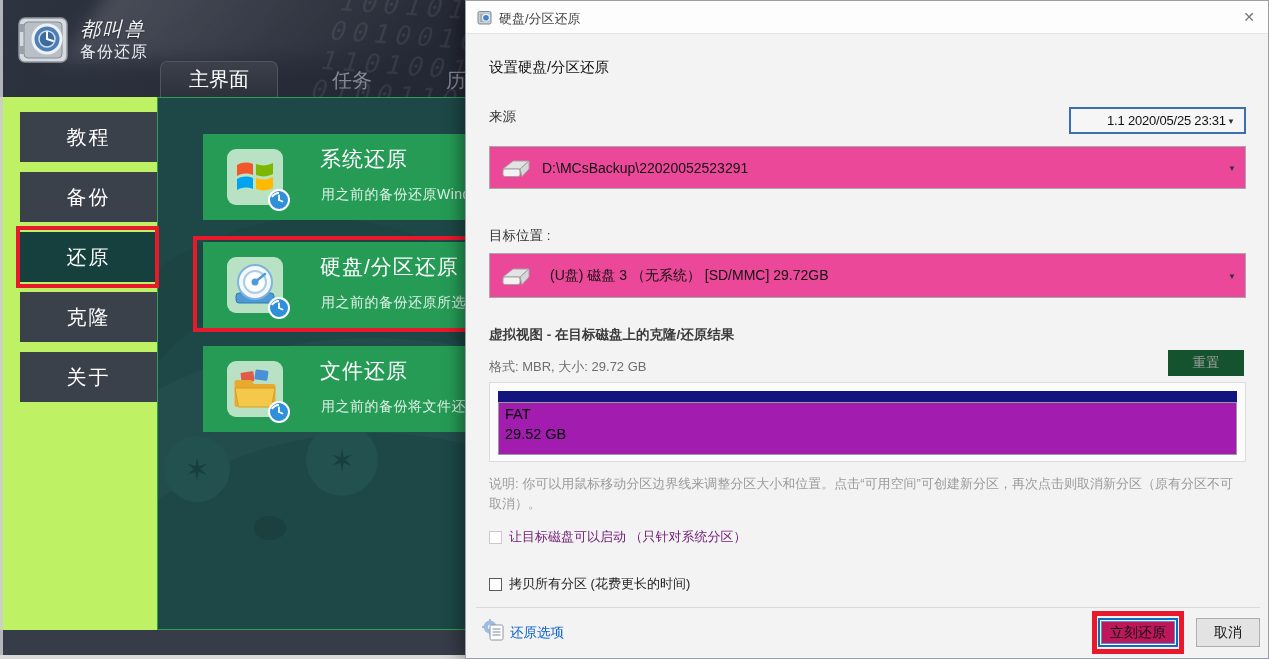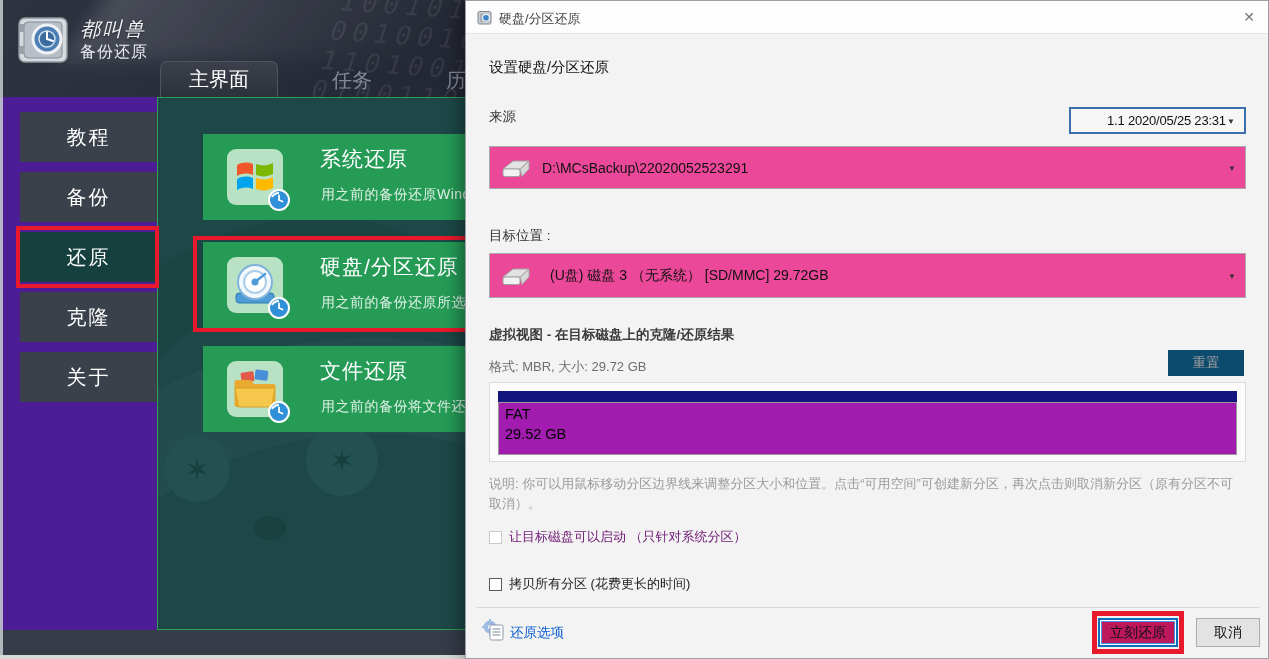--- a/index.html
+++ b/index.html
@@ -26,21 +26,21 @@
   .product { position:absolute; left:80px; top:42px; color:#e8ebef; font-size:16px; letter-spacing:1px; }
 
   .tab-active { position:absolute; left:160px; top:61px; width:118px; height:36px;
                 background:linear-gradient(#3c404b,#2d313b); border:1px solid #50545e; border-bottom:none;
                 border-radius:7px 7px 0 0; color:#ffffff; font-size:20px;
                 display:flex; align-items:center; justify-content:center; }
   .tab { position:absolute; top:63px; height:34px; width:92px; color:#848997; font-size:20px;
          display:flex; align-items:center; justify-content:center; }
   .tab.t1 { left:306px; } .tab.t2 { left:420px; }
 
-  .sidebar { position:absolute; left:0; top:97px; width:157px; height:533px; background:#4c1d95; }
+  .sidebar { position:absolute; left:0; top:97px; width:157px; height:533px; background:#bef264; }
   .side-item { position:absolute; left:20px; width:137px; height:50px; background:#3a414b;
                color:#ffffff; font-size:20px; letter-spacing:2px;
                display:flex; align-items:center; justify-content:center; }
   .side-item.sel { background:#15403e; }
 
   .content { position:absolute; left:157px; top:97px; width:1112px; height:533px;
              background:#1d4847; border:1px solid #2f9e57; overflow:hidden; }
   .ring-big { position:absolute; left:-260px; top:240px; width:950px; height:950px; border-radius:50%;
               border:95px solid rgba(255,255,255,.028); }
   .ring-2 { position:absolute; left:-120px; top:120px; width:560px; height:560px; border-radius:50%;
@@ -79,21 +79,21 @@
   .combo-text { font-size:14px; color:#111; white-space:nowrap; }
   .ver-combo { left:603px; top:106px; width:177px; height:27px; background:#f6f6f6;
                border:2px solid #3a6fb0; padding-left:6px; }
   .ver-combo .combo-text { font-size:13px; letter-spacing:-.2px;margin-left:30px; }
   .src-combo { left:23px; top:145px; width:757px; height:43px; padding-left:10px; }
   .tgt-combo { left:23px; top:252px; width:757px; height:45px; padding-left:10px;gap:8px; }
   .drive-ic { margin-right:10px; flex:0 0 auto; }
 
   .vv-heading { position:absolute; left:23px; top:325px; font-size:13.5px; font-weight:bold; color:#3c3c3c; }
   .fmt { position:absolute; left:23px; top:357px; font-size:13px; color:#6e6e6e; }
-  .btn-reset { position:absolute; left:702px; top:349px; width:76px; height:26px; background:#0c4a6e;
+  .btn-reset { position:absolute; left:702px; top:349px; width:76px; height:26px; background:#14532d;
                color:#9d9d9d; font-size:13.5px; border:none; display:flex; align-items:center; justify-content:center; }
 
   .part-wrap { position:absolute; left:23px; top:381px; width:757px; height:80px; background:#fbfbfb;
                border:1px solid #dcdcdc; }
   .disk-bar { position:absolute; left:8px; right:8px; top:8px; height:11px; background:#14147e; }
   .part-box { position:absolute; left:8px; right:8px; top:19px; height:53px; background:#a21caf;
               border:1px solid #9a9a9a; padding:1px 0 0 6px; }
   .part-fs { font-size:14.5px; color:#000; line-height:20px; }
   .part-size { font-size:14.5px; color:#000; line-height:20px; }
 

